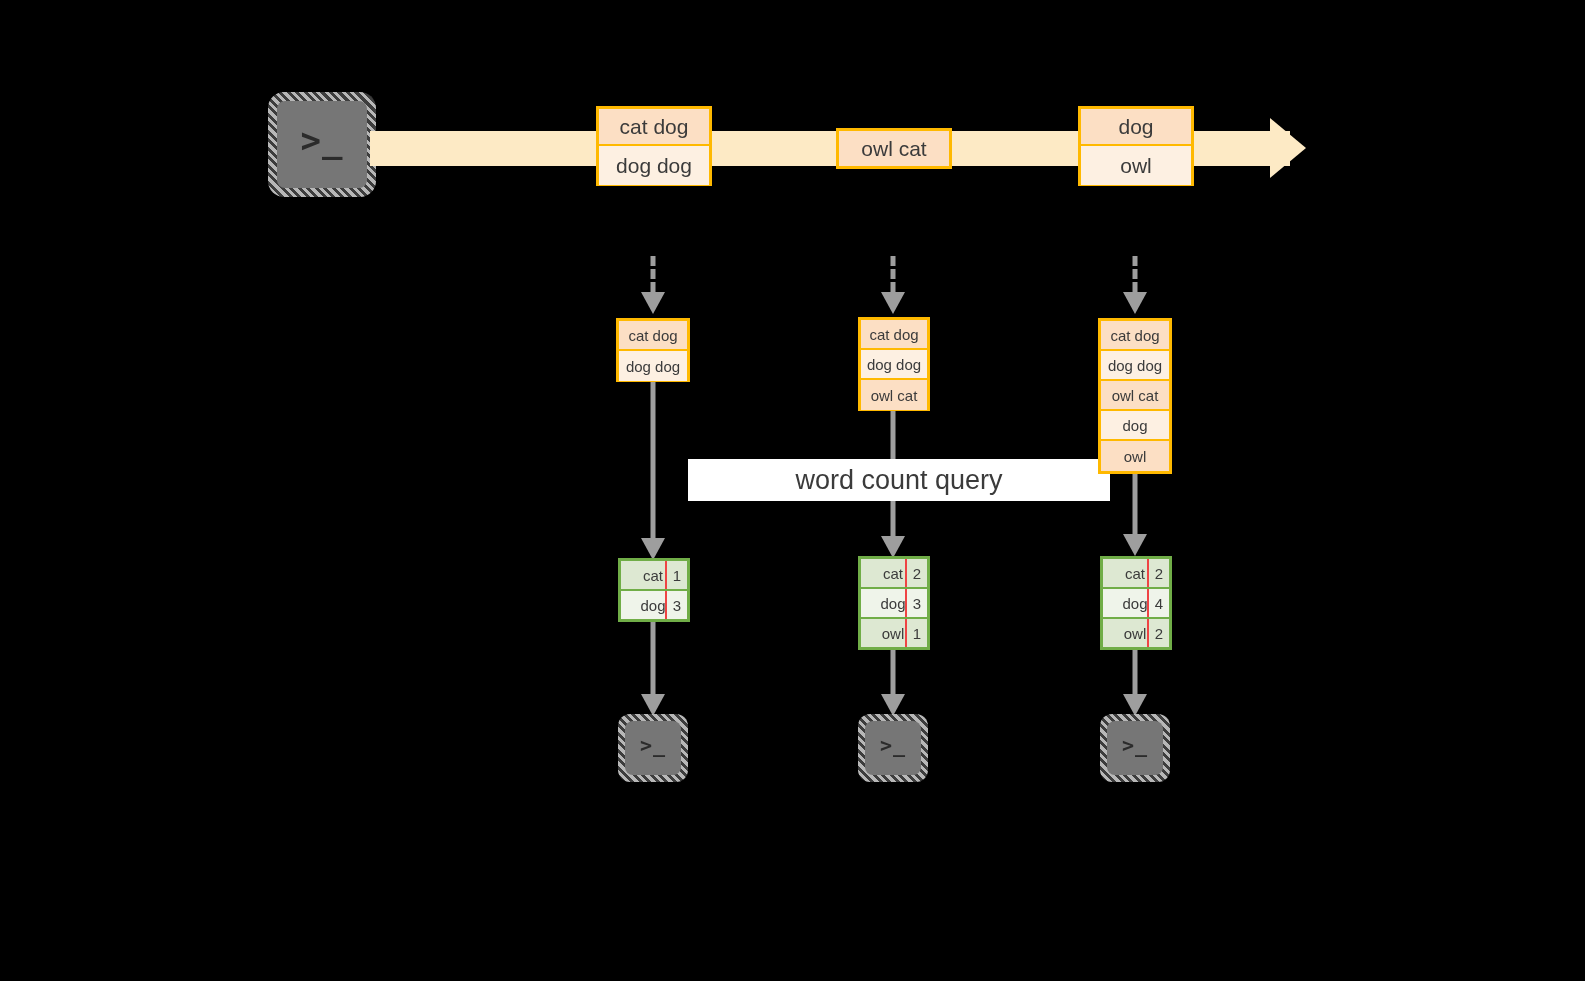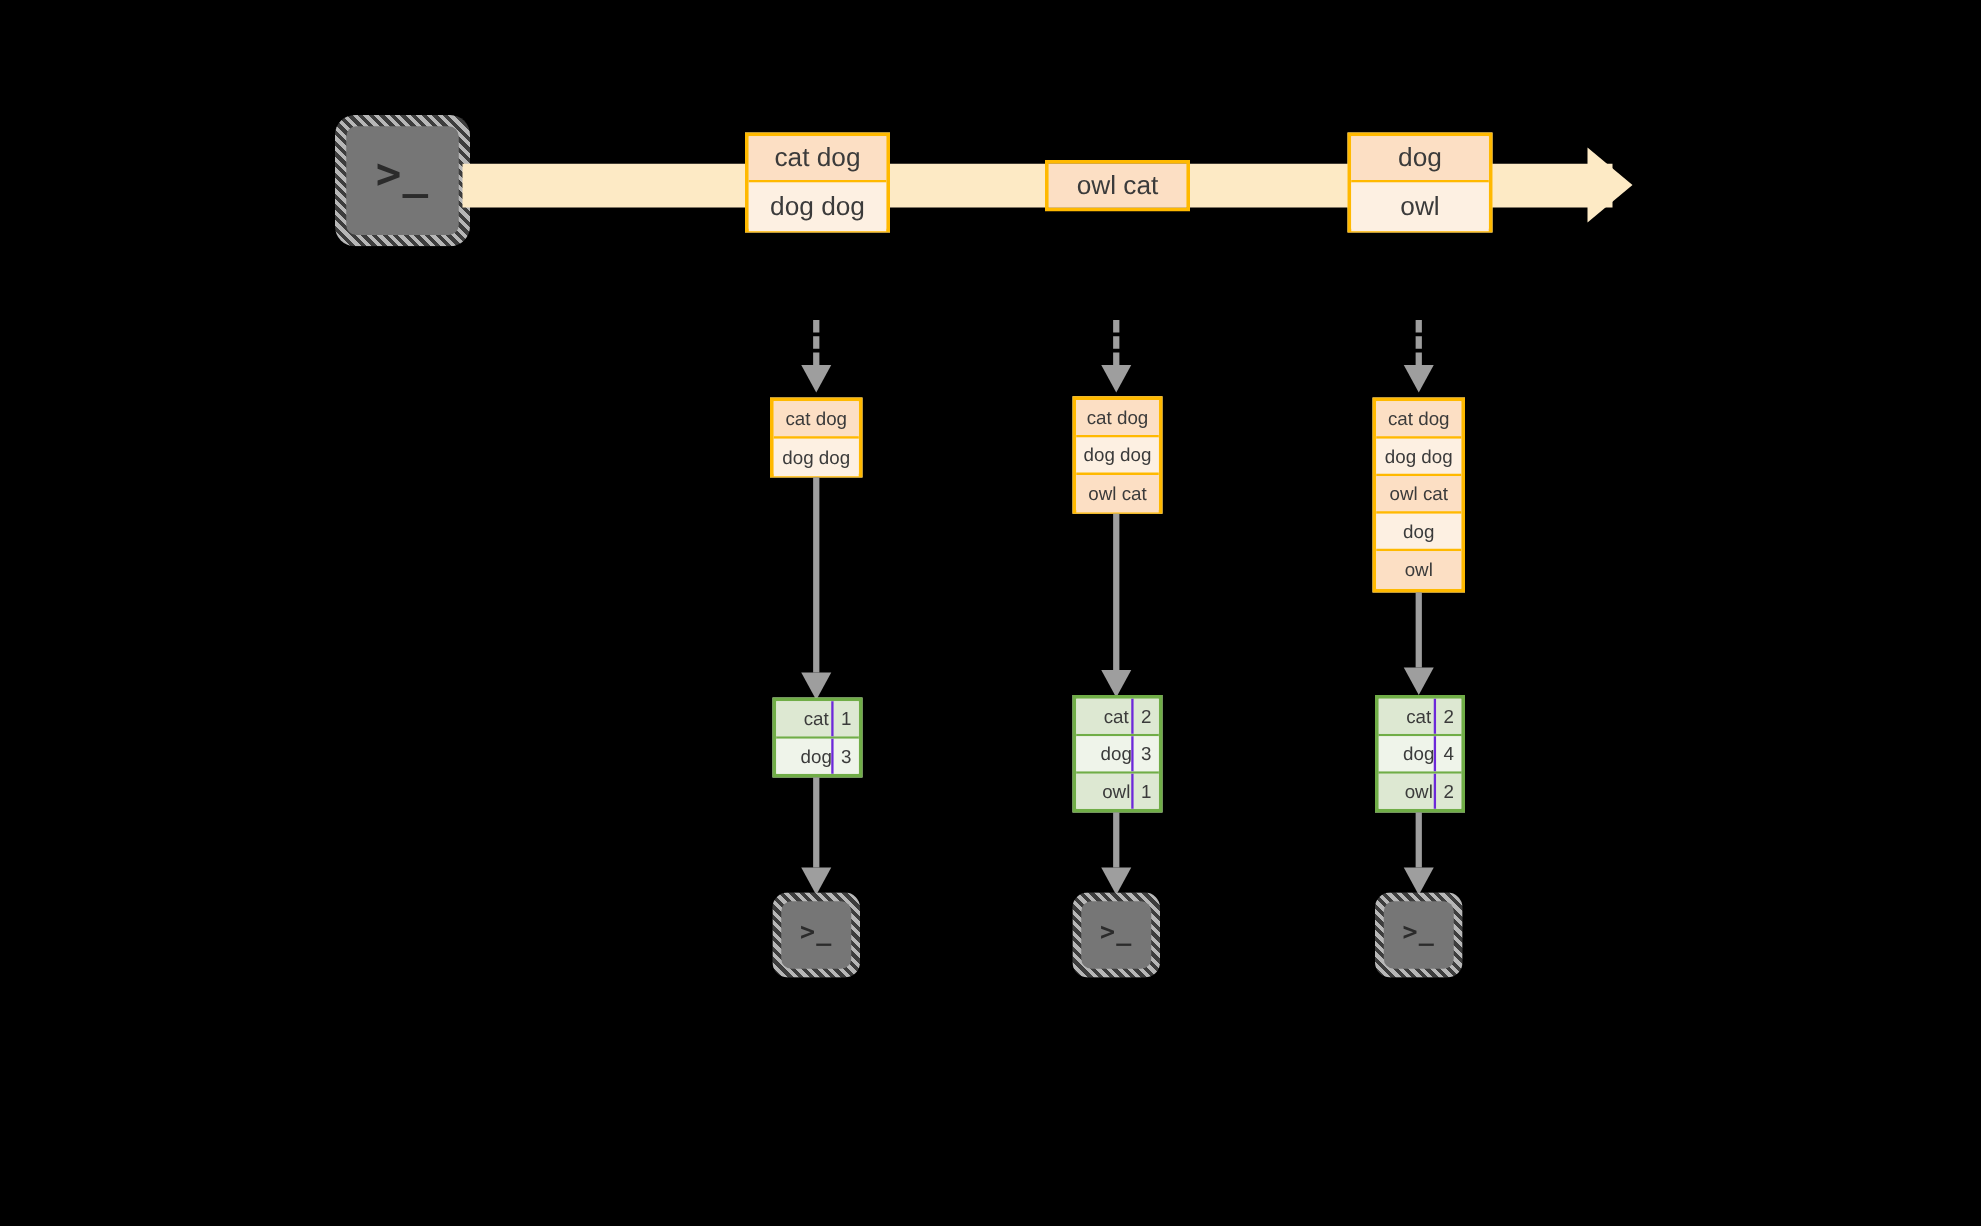--- a/index.html
+++ b/index.html
@@ -102,21 +102,21 @@
   .gcell {
     box-sizing: border-box;
     display: flex;
     align-items: center;
     justify-content: center;
     color: #3b3b3b;
     background: #dde8d2;
     white-space: nowrap;
   }
   .gcell.key {
-    border-right: 2px solid #6d28d9;
+    border-right: 2px solid #ef4444;
     padding-left: 20px;
   }
   .grow.light .gcell { background: #eff4ea; }
 
   
   .varrow { position: absolute; }
   .varrow .shaft {
     position: absolute;
     left: 50%;
     transform: translateX(-50%);
@@ -252,20 +252,21 @@
   <div class="term" style="left:858px; top:714px; width:70px; height:68px; border-width:7px; border-radius:12px;">
     <div class="inner"></div>
     <div class="glyph" style="font-size:20px;">&gt;_</div>
   </div>
 
   <div class="varrow dashed" style="left:1123px; top:256px; width:24px; height:60px;">
     <div class="shaft" style="height:36px;"></div>
     <div class="head" style="top:36px;"></div>
   </div>
 
+  <div class="label-band" style="left:688px; top:459px; width:422px; height:42px; font-size:27px; z-index:1;">word count query</div>
 
   <div class="obox" style="left:1098px; top:318px; width:74px; height:156px; z-index:2;">
     <div class="orow dark" style="height:30px; font-size:15px;">cat dog</div>
     <div class="orow" style="height:30px; font-size:15px;">dog dog</div>
     <div class="orow dark" style="height:30px; font-size:15px;">owl cat</div>
     <div class="orow" style="height:30px; font-size:15px;">dog</div>
     <div class="orow dark" style="height:30px; font-size:15px;">owl</div>
   </div>
 
   <div class="varrow" style="left:1123px; top:474px; width:24px; height:82px; z-index:3;">

